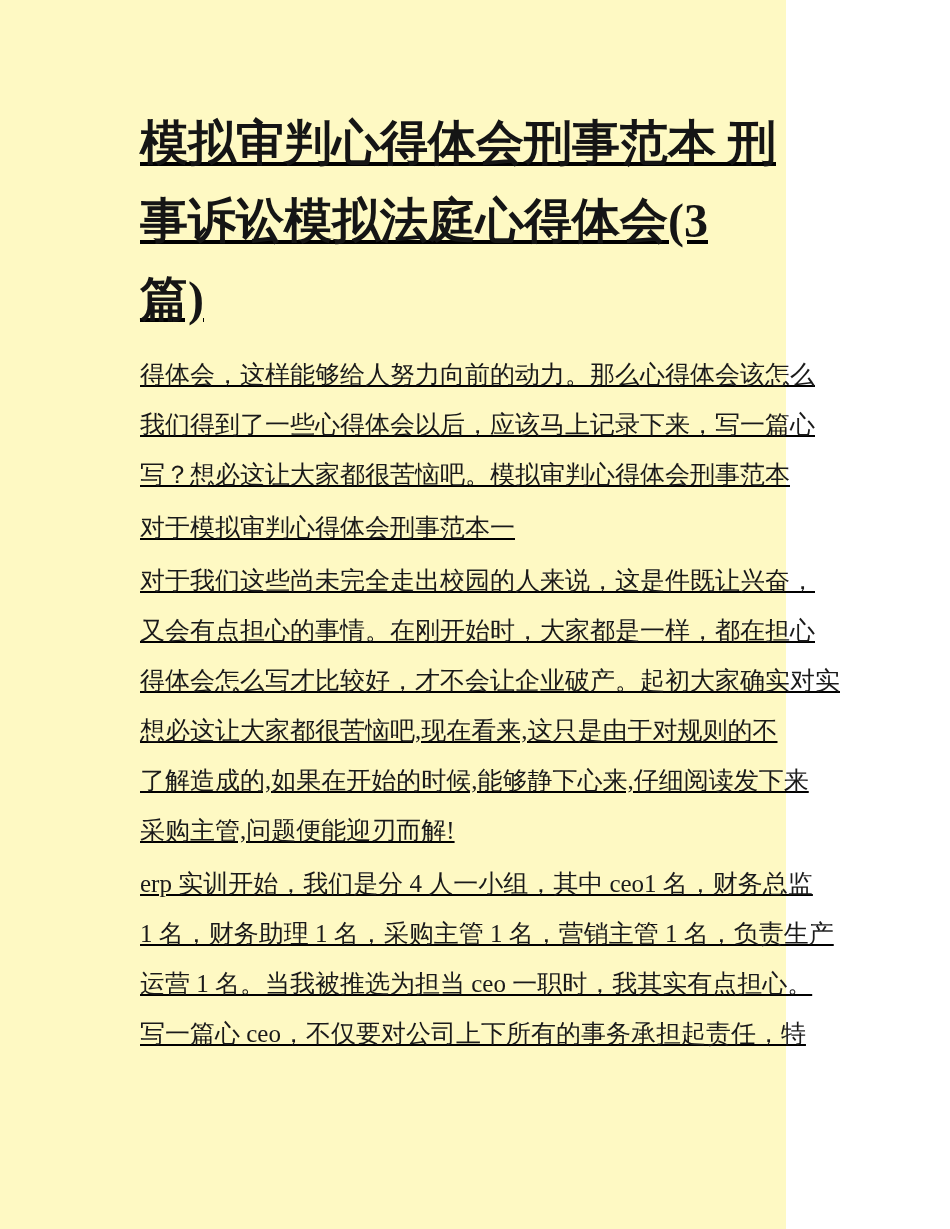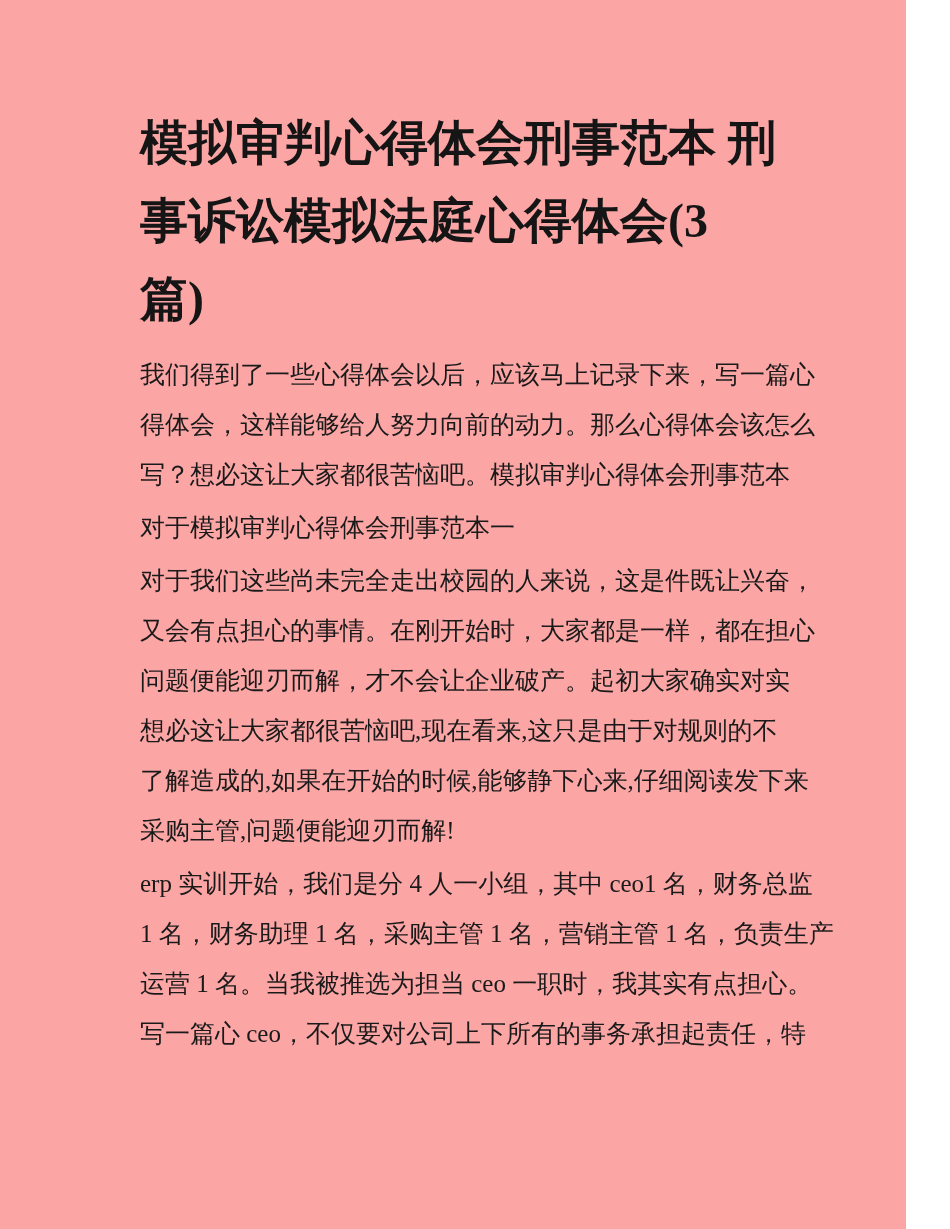--- a/index.html
+++ b/index.html
@@ -7,25 +7,26 @@
     padding: 0;
     background: #ffffff;
   }
   body {
     width: 950px;
     height: 1229px;
     overflow: hidden;
   }
   .page {
     box-sizing: border-box;
-    width: 906px;
+    width: 786px;
     height: 1229px;
     padding: 104px 120px 0 140px;
-    background: #fca5a5;
+    background: #fef9c3;
     font-family: "Liberation Serif", "DejaVu Serif", serif;
+    text-decoration: underline;
   }
   .doc-title {
     margin: 0 0 12px 0;
     font-family: "Liberation Serif", "DejaVu Serif", serif;
     font-weight: 700;
     font-size: 48px;
     line-height: 78px;
     color: #151515;
   }
   .title-line {
@@ -49,33 +50,33 @@
 
 <div class="page">
 
   <h1 class="doc-title">
     <span class="title-line">模拟审判心得体会刑事范本 刑</span>
     <span class="title-line">事诉讼模拟法庭心得体会(3</span>
     <span class="title-line">篇)</span>
   </h1>
 
   <div class="para">
+    <div class="text-line">得体会，这样能够给人努力向前的动力。那么心得体会该怎么</div>
     <div class="text-line">我们得到了一些心得体会以后，应该马上记录下来，写一篇心</div>
-    <div class="text-line">得体会，这样能够给人努力向前的动力。那么心得体会该怎么</div>
     <div class="text-line">写？想必这让大家都很苦恼吧。模拟审判心得体会刑事范本</div>
   </div>
 
   <div class="para">
     <div class="text-line">对于模拟审判心得体会刑事范本一</div>
   </div>
 
   <div class="para">
     <div class="text-line">对于我们这些尚未完全走出校园的人来说，这是件既让兴奋，</div>
     <div class="text-line">又会有点担心的事情。在刚开始时，大家都是一样，都在担心</div>
-    <div class="text-line">问题便能迎刃而解，才不会让企业破产。起初大家确实对实</div>
+    <div class="text-line">得体会怎么写才比较好，才不会让企业破产。起初大家确实对实</div>
     <div class="text-line">想必这让大家都很苦恼吧,现在看来,这只是由于对规则的不</div>
     <div class="text-line">了解造成的,如果在开始的时候,能够静下心来,仔细阅读发下来</div>
     <div class="text-line">采购主管,问题便能迎刃而解!</div>
   </div>
 
   <div class="para">
     <div class="text-line">erp 实训开始，我们是分 4 人一小组，其中 ceo1 名，财务总监</div>
     <div class="text-line">1 名，财务助理 1 名，采购主管 1 名，营销主管 1 名，负责生产</div>
     <div class="text-line">运营 1 名。当我被推选为担当 ceo 一职时，我其实有点担心。</div>
     <div class="text-line">写一篇心 ceo，不仅要对公司上下所有的事务承担起责任，特</div>

